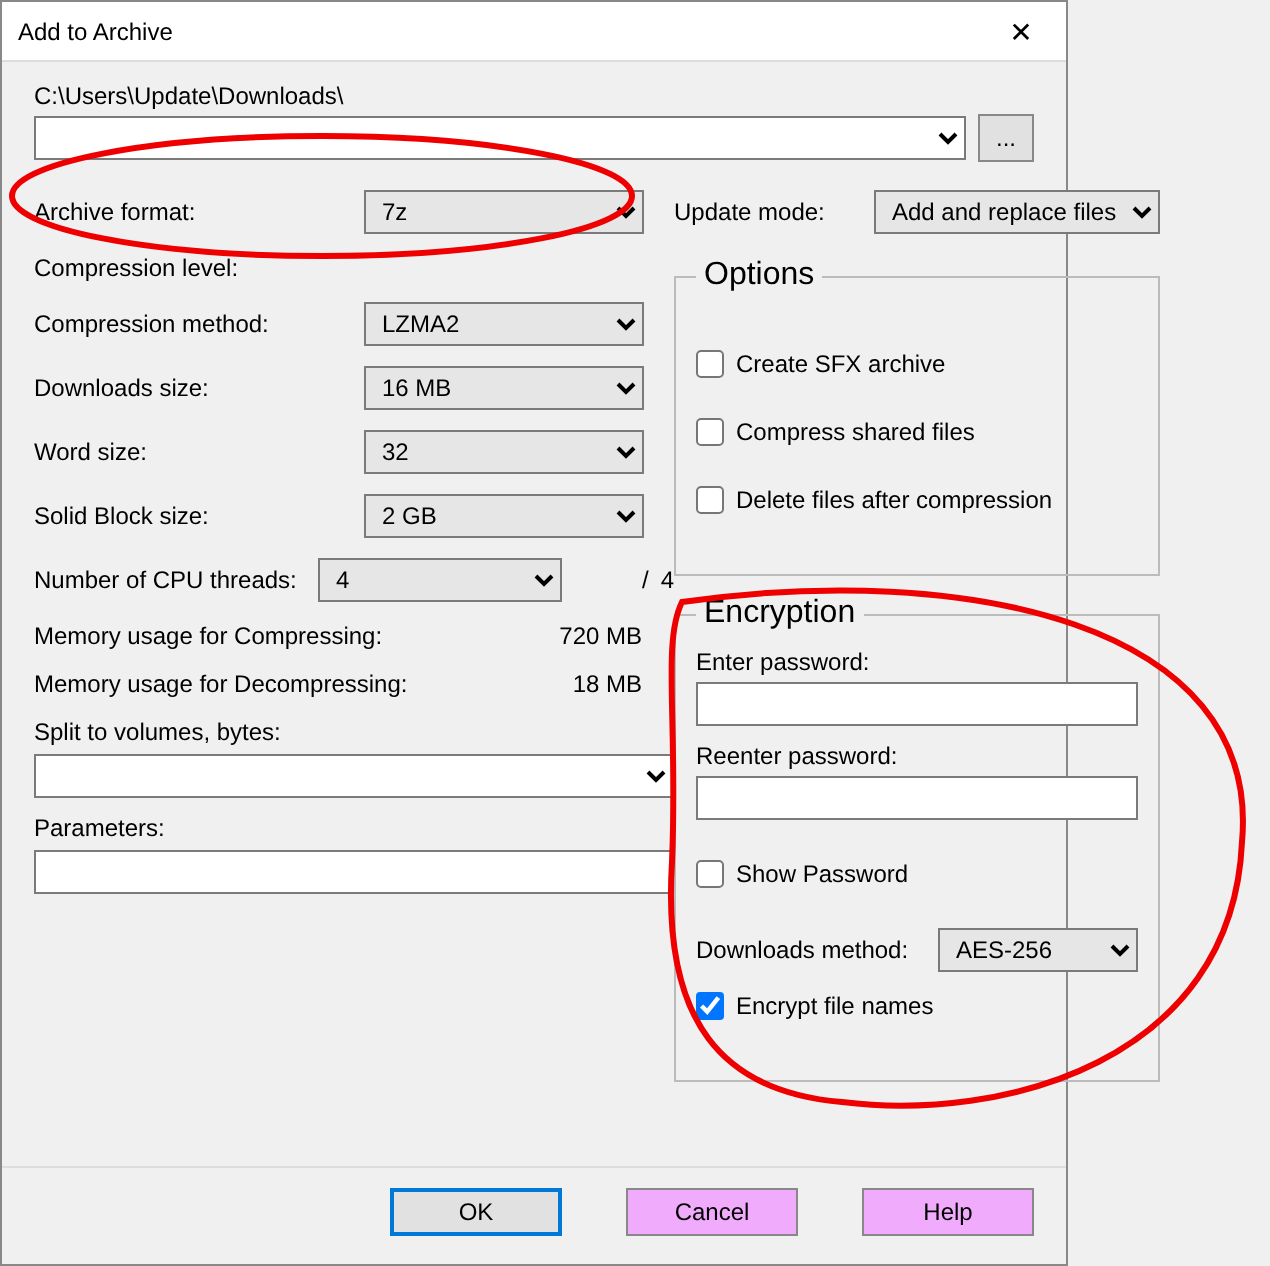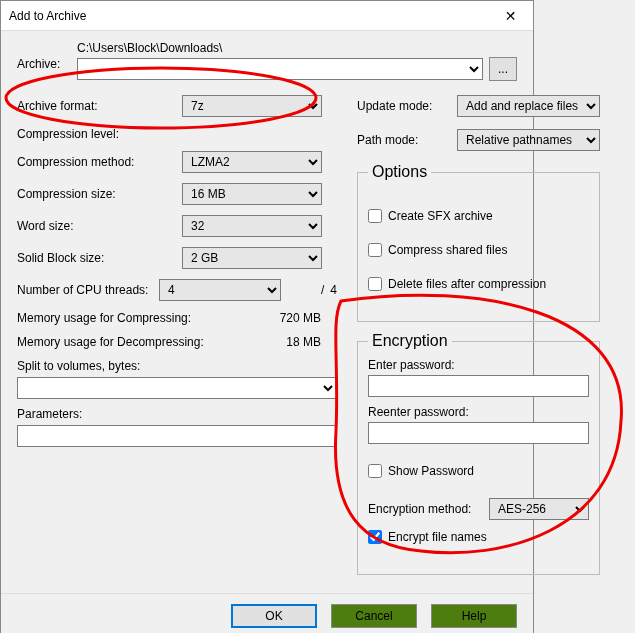--- a/index.html
+++ b/index.html
@@ -62,21 +62,20 @@
   select.white { background: #fff; }
   .browse-btn {
     width: 28px; height: 24px;
     border: 1px solid #888;
     background: #e1e1e1;
     font-size: 12px;
     display: flex; align-items: center; justify-content: center;
   }
   .columns {
     display: flex;
-    gap: 20px;
   }
   .col-left { width: 320px; }
   .col-right { flex: 1; }
   .col-left .row select { width: 140px; }
   .col-left .row .rightval { margin-left: auto; padding-right: 16px; }
   .thread-row select { width: 80px; }
   .slash { margin: 0 6px 0 40px; }
   fieldset {
     border: 1px solid #bbb;
     padding: 8px 10px 10px 10px;
@@ -96,53 +95,52 @@
   .col-right .uprow select { flex: 1; }
   .param-block { margin-top: 8px; }
   .param-block label { display: block; margin-bottom: 4px; }
   .param-block input, .param-block select { width: 100%; }
   .split-block select.white { width: 100%; }
   .buttons {
     border-top: 1px solid #ddd;
     padding: 10px 16px 14px 0;
     display: flex;
     justify-content: flex-end;
-    gap: 14px;
+    gap: 32px;
     background: #f0f0f0;
   }
   .buttons button {
     width: 86px;
     height: 24px;
     font-family: inherit;
     font-size: 12px;
     border: 1px solid #888;
-    background: #4d7c0f;
+    background: #f0abfc;
   }
   .buttons button.primary {
     border: 2px solid #0078d7;
     background: #e1e1e1;
   }
 </style>
 </head>
 <body>
 
 <div class="window">
   <div class="titlebar">
     <span class="title">Add to Archive</span>
     <div class="close">
       <span>✕</span>
     </div>
   </div>
 
   <div class="content">
 
     <div class="archive-row">
-      <label class="fieldlabel">Archive:</label>
       <div class="archive-right">
-        <div class="pathtext">C:\Users\Block\Downloads\</div>
+        <div class="pathtext">C:\Users\Update\Downloads\</div>
         <div class="archive-select-row">
           <select class="white" style="flex:1">
             <option></option>
           </select>
           <div class="browse-btn">
             <span>...</span>
           </div>
         </div>
       </div>
     </div>
@@ -156,21 +154,21 @@
           <select><option>7z</option></select>
         </div>
         <div class="row">
           <label class="fieldlabel">Compression level:</label>
         </div>
         <div class="row">
           <label class="fieldlabel">Compression method:</label>
           <select><option>LZMA2</option></select>
         </div>
         <div class="row">
-          <label class="fieldlabel">Compression size:</label>
+          <label class="fieldlabel">Downloads size:</label>
           <select><option>16 MB</option></select>
         </div>
         <div class="row">
           <label class="fieldlabel">Word size:</label>
           <select><option>32</option></select>
         </div>
         <div class="row">
           <label class="fieldlabel">Solid Block size:</label>
           <select><option>2 GB</option></select>
         </div>
@@ -198,24 +196,20 @@
           <label>Parameters:</label>
           <input type="text" value="" style="">
         </div>
       </div>
 
       <div class="col-right">
         <div class="uprow">
           <label>Update mode:</label>
           <select><option>Add and replace files</option></select>
         </div>
-        <div class="uprow">
-          <label>Path mode:</label>
-          <select><option>Relative pathnames</option></select>
-        </div>
 
         <fieldset>
           <legend>Options</legend>
           <div class="chk-row">
             <input type="checkbox" style="">
             <span>Create SFX archive</span>
           </div>
           <div class="chk-row">
             <input type="checkbox" style="">
             <span>Compress shared files</span>
@@ -234,21 +228,21 @@
           </div>
           <div class="pw-field">
             <label>Reenter password:</label>
             <input type="password" style="">
           </div>
           <div class="chk-row">
             <input type="checkbox" style="">
             <span>Show Password</span>
           </div>
           <div class="enc-method-row">
-            <label>Encryption method:</label>
+            <label>Downloads method:</label>
             <select><option>AES-256</option></select>
           </div>
           <div class="chk-row" style="margin-top:10px">
             <input type="checkbox" checked="" style="">
             <span>Encrypt file names</span>
           </div>
         </fieldset>
       </div>
     </div>
 

